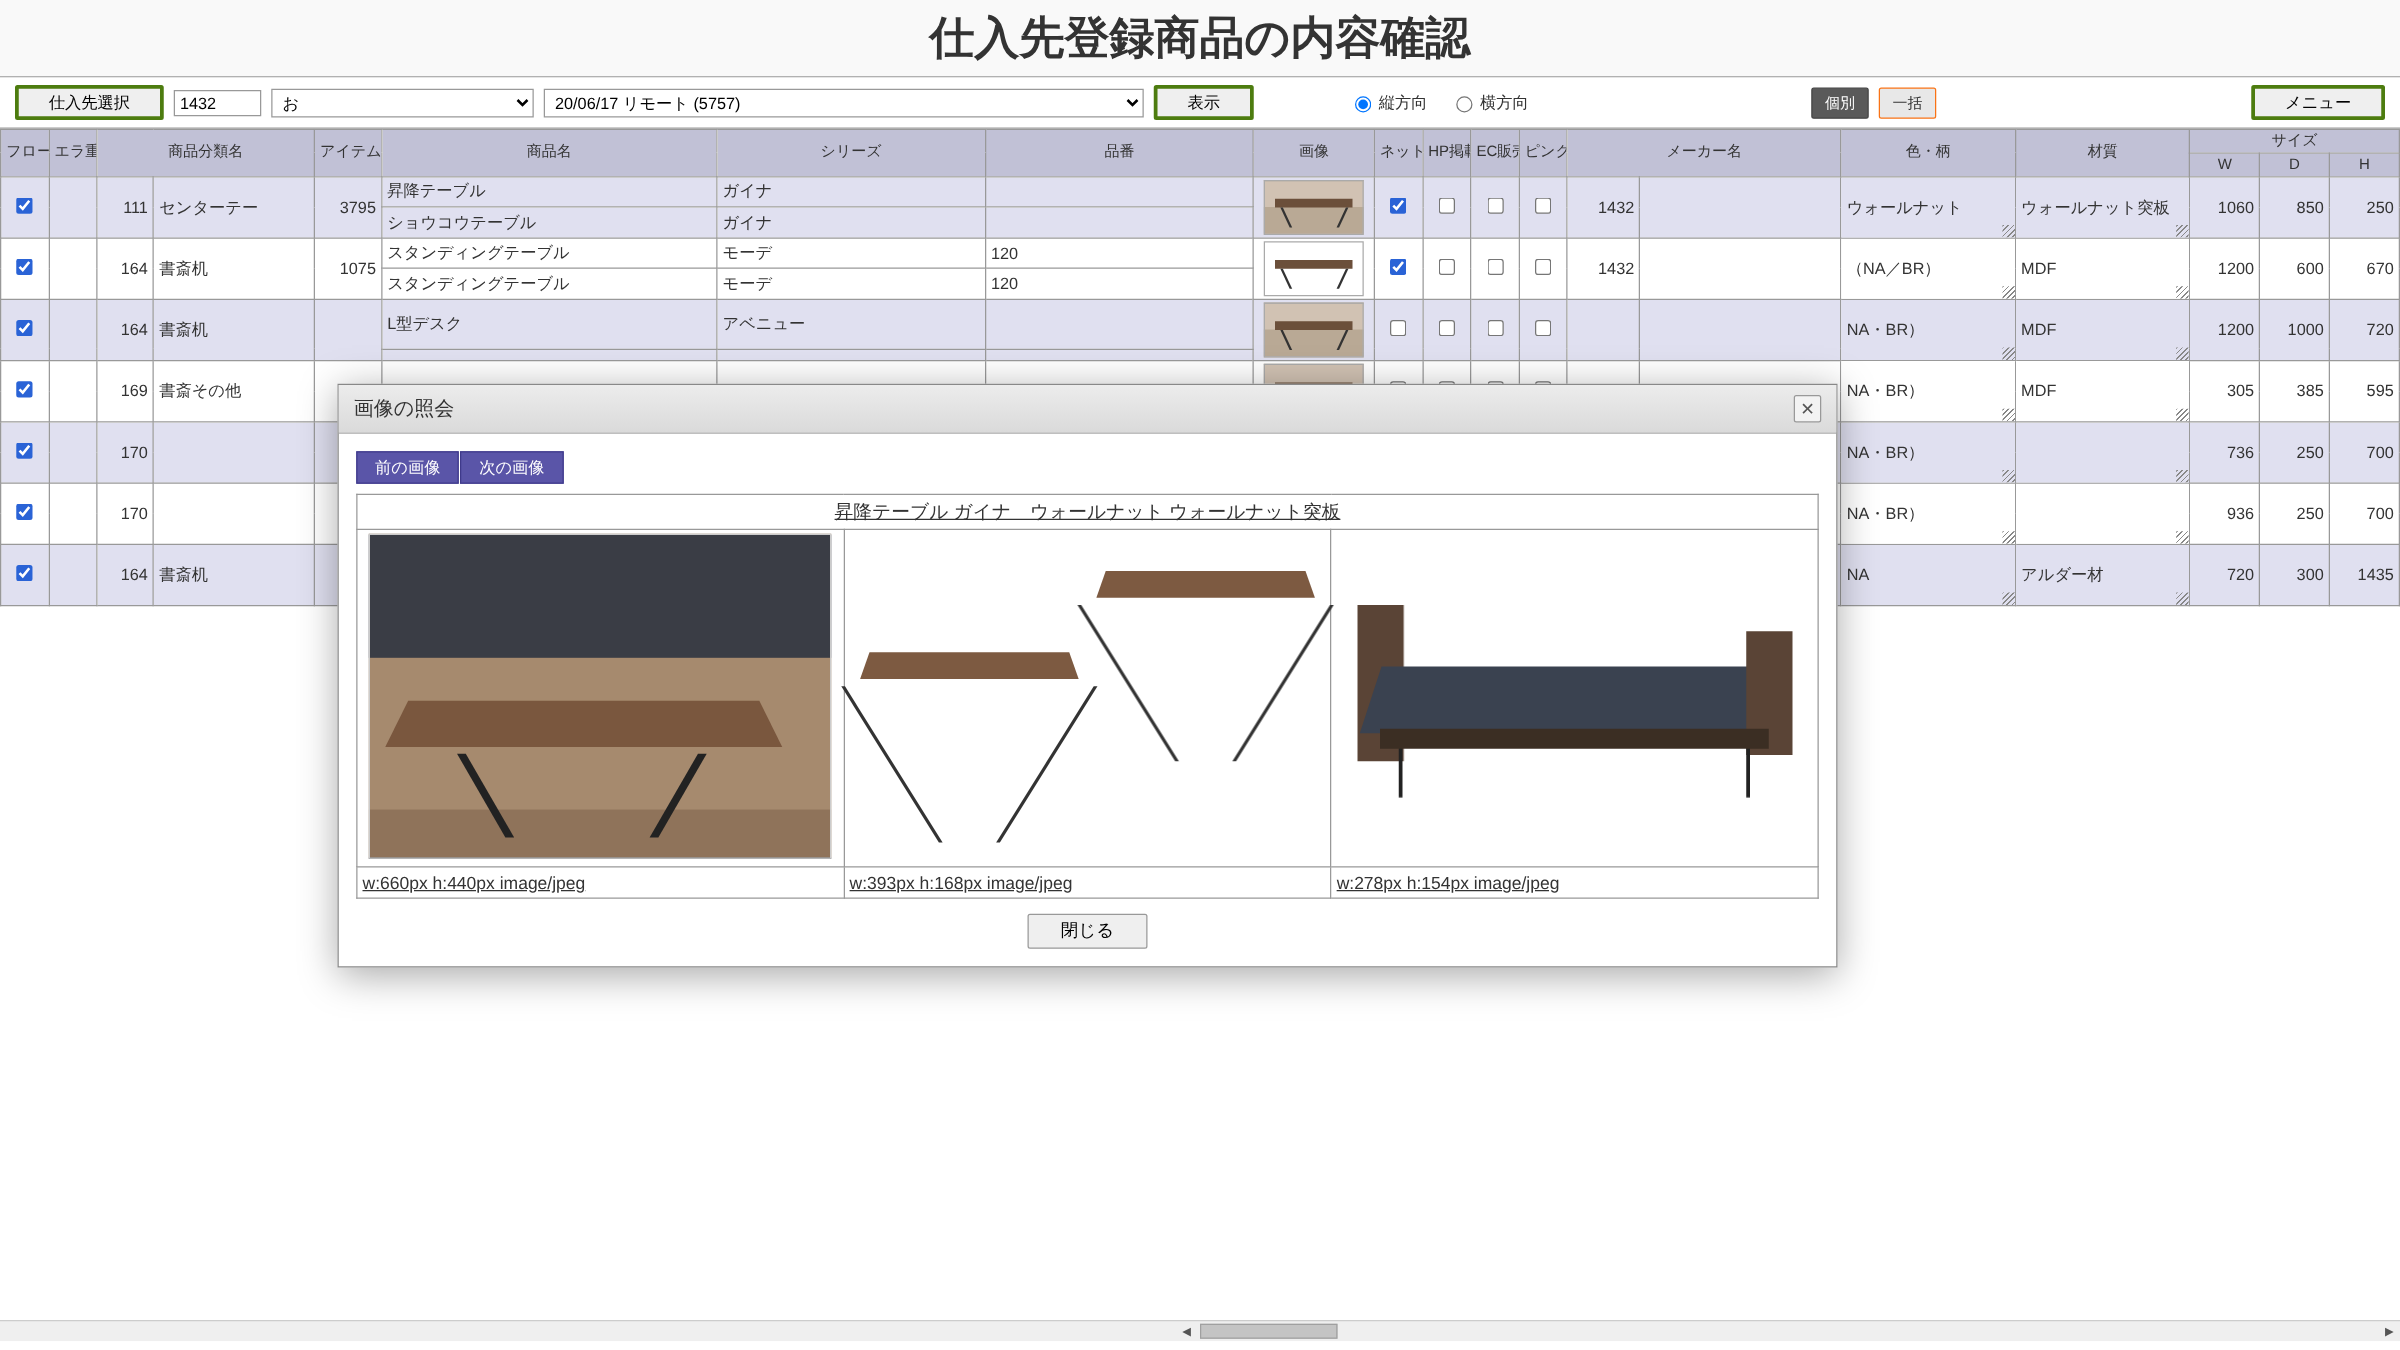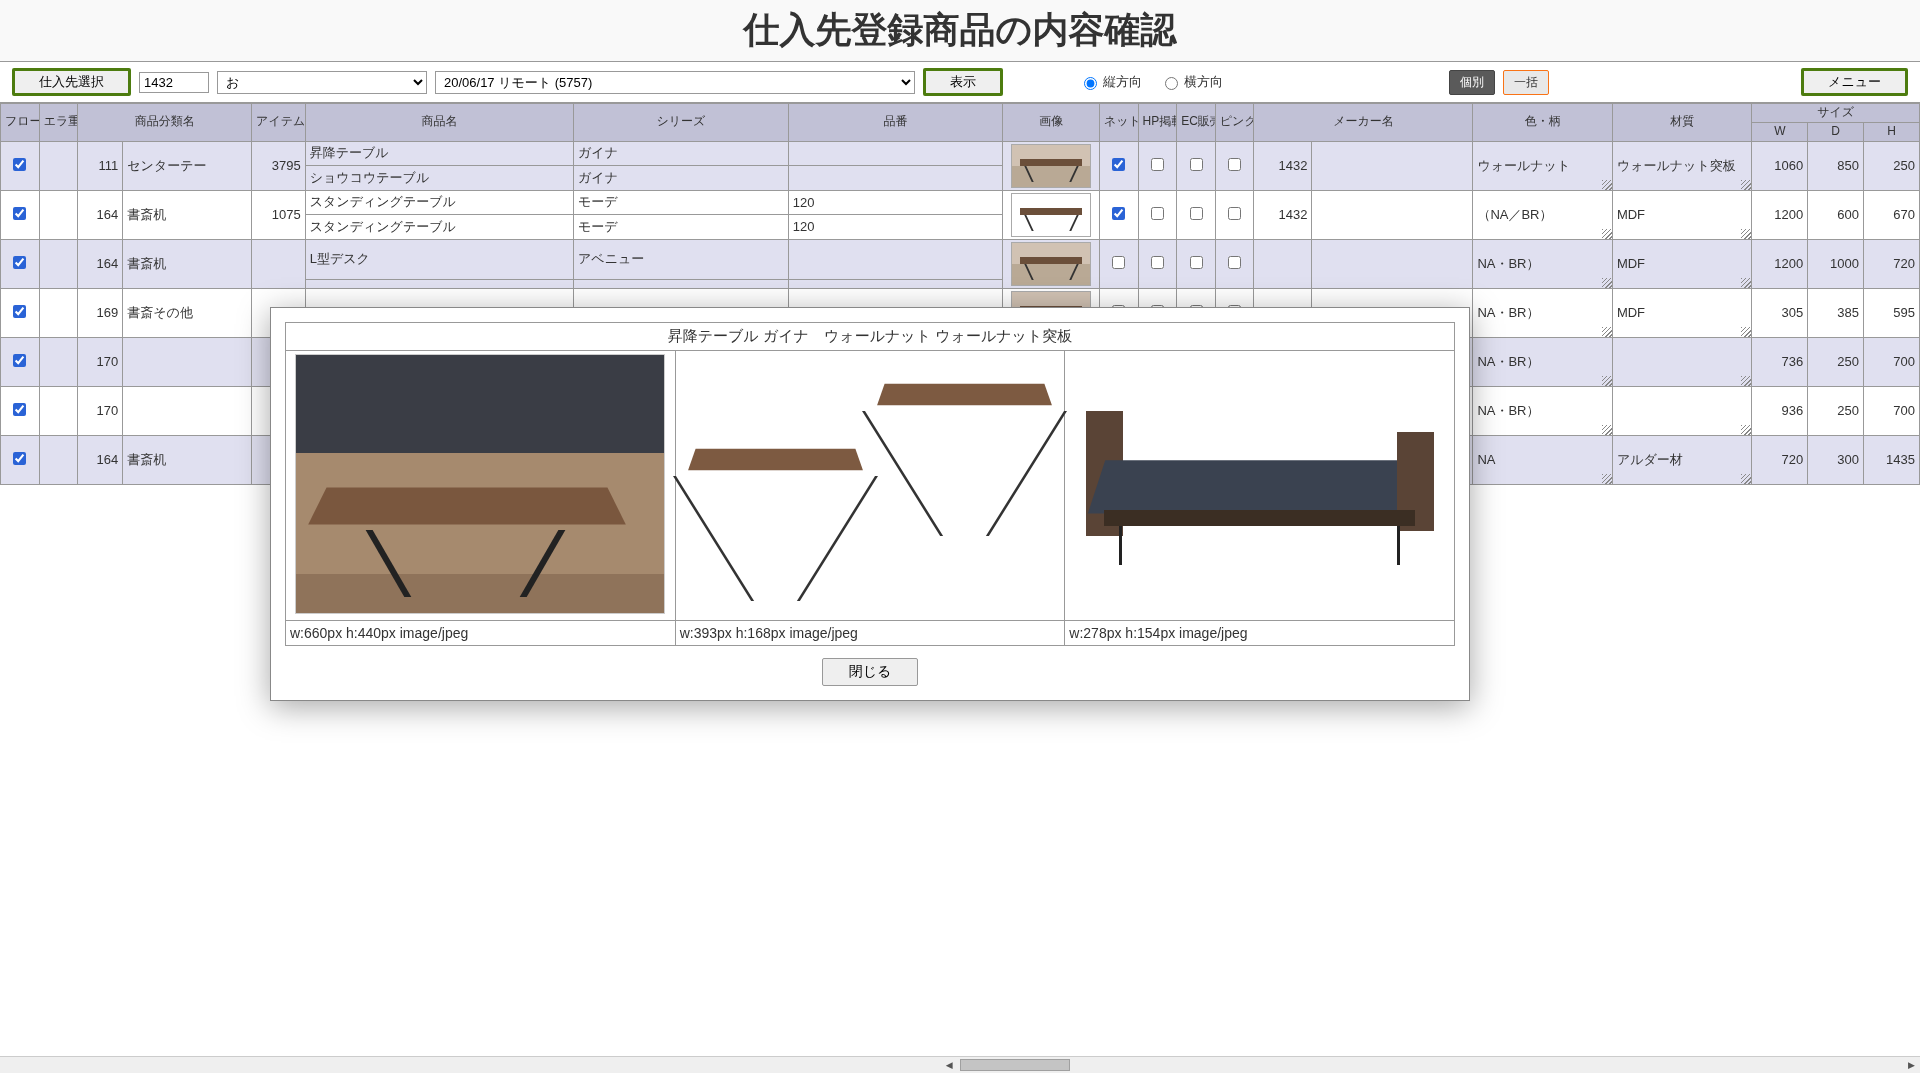--- a/index.html
+++ b/index.html
@@ -169,21 +169,21 @@
     color:#555;
     border-radius:2px;
   }
   .dialog-body { padding: 14px; }
   .nav-btns { display:flex; gap:1px; margin-bottom:8px;}
   .nav-btns button {
     background:#5a55a8; color:#fff; border:1px solid #3f3a8a;
     padding:3px 14px; font-size:13px; cursor:pointer;
     font-family:inherit;
   }
-  .imgtable { border-collapse: collapse; width:100%; }
+  .imgtable { border-collapse: collapse; width:100%;text-decoration:underline; }
   .imgtable th, .imgtable td { border:1px solid #999; }
   .imgtable .cap { text-align:center; padding:4px; font-size:15px;}
   .imgtable .imgcell { height:270px; text-align:center; vertical-align:middle; padding:0;}
   .imgtable .meta { padding:4px; font-size:14px;}
   .dialog-footer { text-align:center; padding-top:12px;}
   .dialog-footer button {
     padding:4px 26px; font-size:14px; background:#efefef; border:1px solid #999;
     cursor:pointer; font-family:inherit; border-radius:2px;
   }
 
@@ -555,21 +555,31 @@
       </tbody>
 </table>
 <div class="hscroll">
   <span class="arrow l">◀</span>
   <div class="bar"></div>
   <span class="arrow r">▶</span>
 </div>
 </div>
 
 <div class="dialog">
+  <div class="dialog-titlebar">
+    <span>画像の照会</span>
+    <span class="dialog-close">
+      <span>✕</span>
+    </span>
+  </div>
   <div class="dialog-body">
+    <div class="nav-btns">
+      <button>前の画像</button>
+      <button>次の画像</button>
+    </div>
     <table class="imgtable">
       <tbody>
           <tr>
             <td class="cap" colspan="3">昇降テーブル ガイナ　ウォールナット ウォールナット突板</td>
           </tr>
       <tr>
         <td class="imgcell">
           <div class="prod prod1">
             <div class="top"></div><div class="legs"></div>
           </div>

